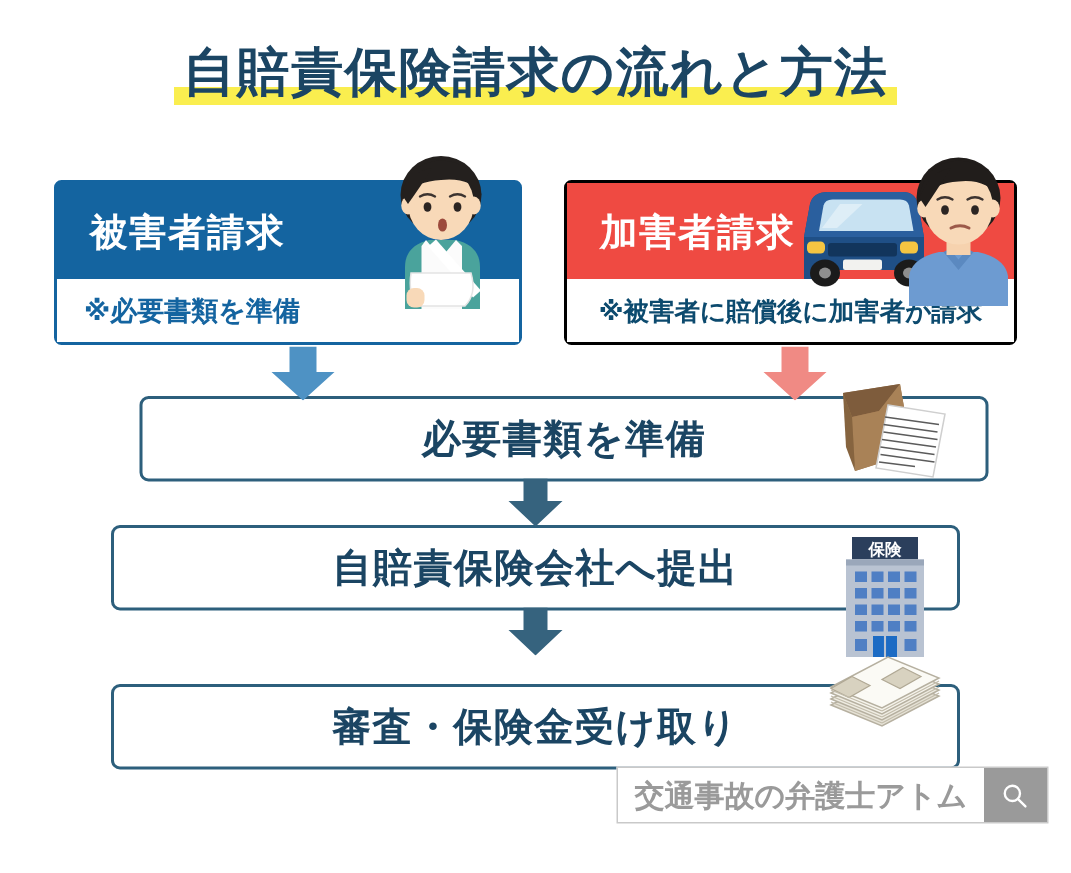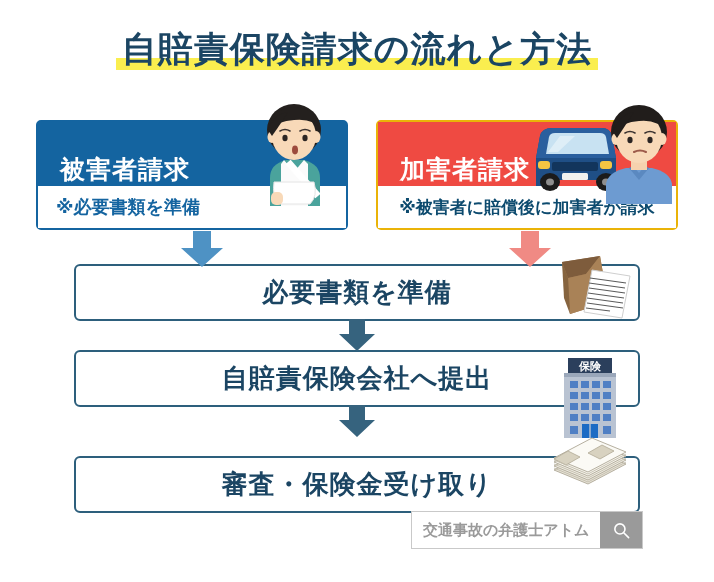--- a/index.html
+++ b/index.html
@@ -64,31 +64,31 @@
     width: 312px;
     height: 110px;
     border: 2px solid #1464a0;
     border-radius: 5px;
   }
   .card-assailant {
     left: 376px;
     top: 120px;
     width: 302px;
     height: 110px;
-    border: 2px solid #eab308;
+    border: 2px solid #000000;
     border-radius: 5px;
   }
   .card-head {
     position: absolute;
     left: 0;
     top: 0;
     right: 0;
     height: 64px;
     display: flex;
-    align-items: flex-end;
+    align-items: center;
     padding-left: 22px;
     box-sizing: border-box;
   }
   .card-victim .card-head { background: #1464a0; }
   .card-assailant .card-head { background: #ef4a42; }
   .card-head-label {
     color: #ffffff;
     font-size: 25px;
     font-weight: bold;
     letter-spacing: 1px;
@@ -147,21 +147,21 @@
     width: 566px;
     height: 57px;
     box-sizing: border-box;
     border: 2px solid #2d5f7c;
     border-radius: 6px;
     background: #ffffff;
     display: flex;
     align-items: center;
     justify-content: center;
   }
-  .step-1 { top: 264px; }
+  .step-1 { top: 264px; margin-left: 19px; }
   .step-2 { top: 350px; }
   .step-3 { top: 456px; }
   .step-label {
     font-size: 26px;
     font-weight: bold;
     color: #1b4563;
     letter-spacing: 1px;
   }
   .step-icon {
     position: absolute;
@@ -184,21 +184,21 @@
     display: flex;
     align-items: stretch;
     border: 1px solid #c9c9c9;
     box-sizing: border-box;
     background: #ffffff;
   }
   .watermark-text {
     display: flex;
     align-items: center;
     padding: 0 11px;
-    font-size: 15px;
+    font-size: 20px;
     font-weight: bold;
     color: #9a9a9a;
     letter-spacing: 0px;
     white-space: nowrap;
   }
   .watermark-button {
     width: 42px;
     background: #9a9a9a;
     display: flex;
     align-items: center;

